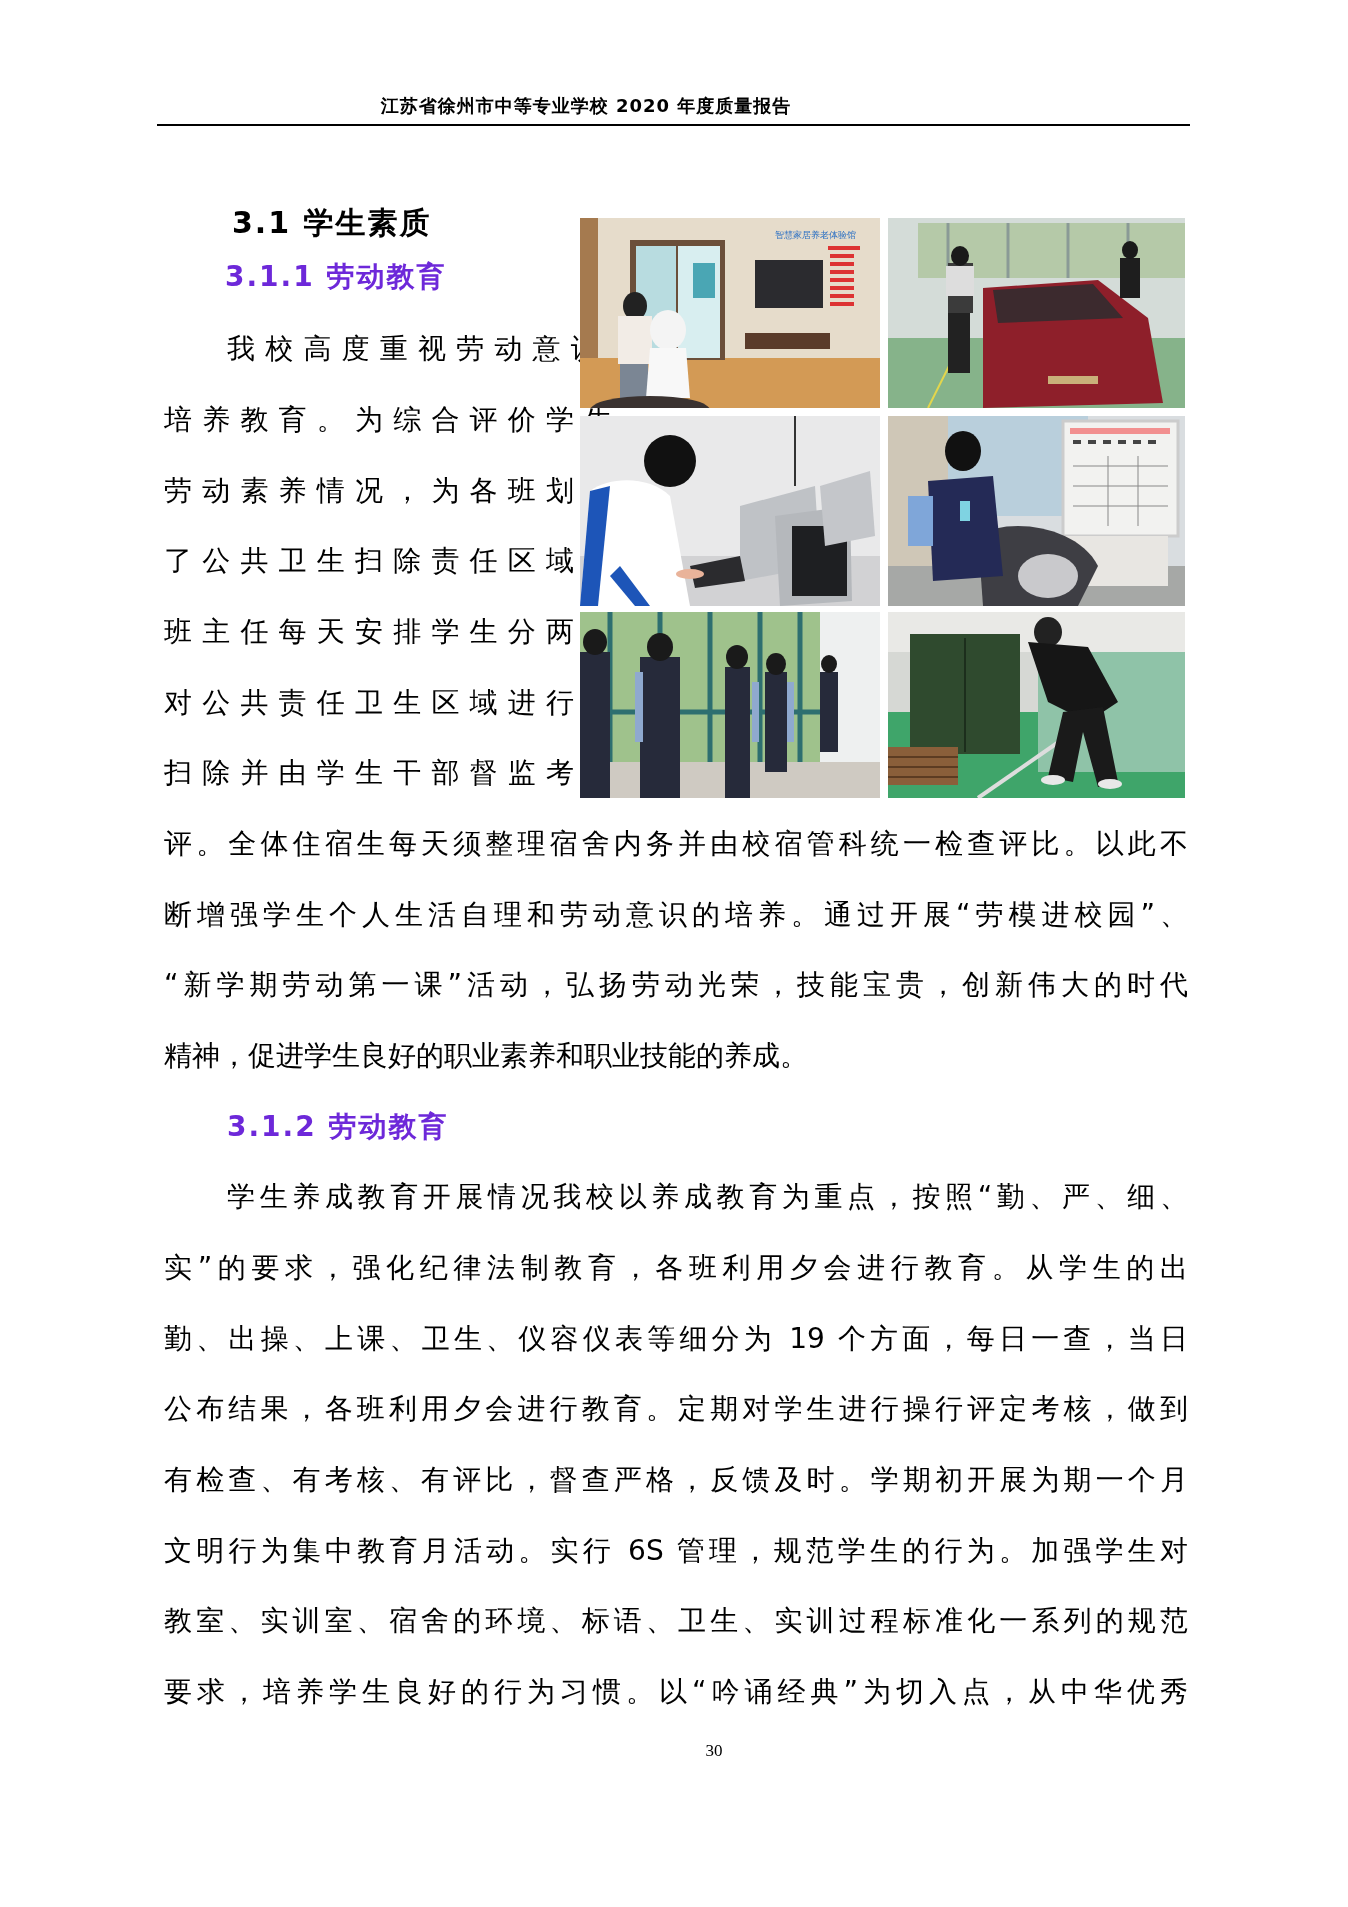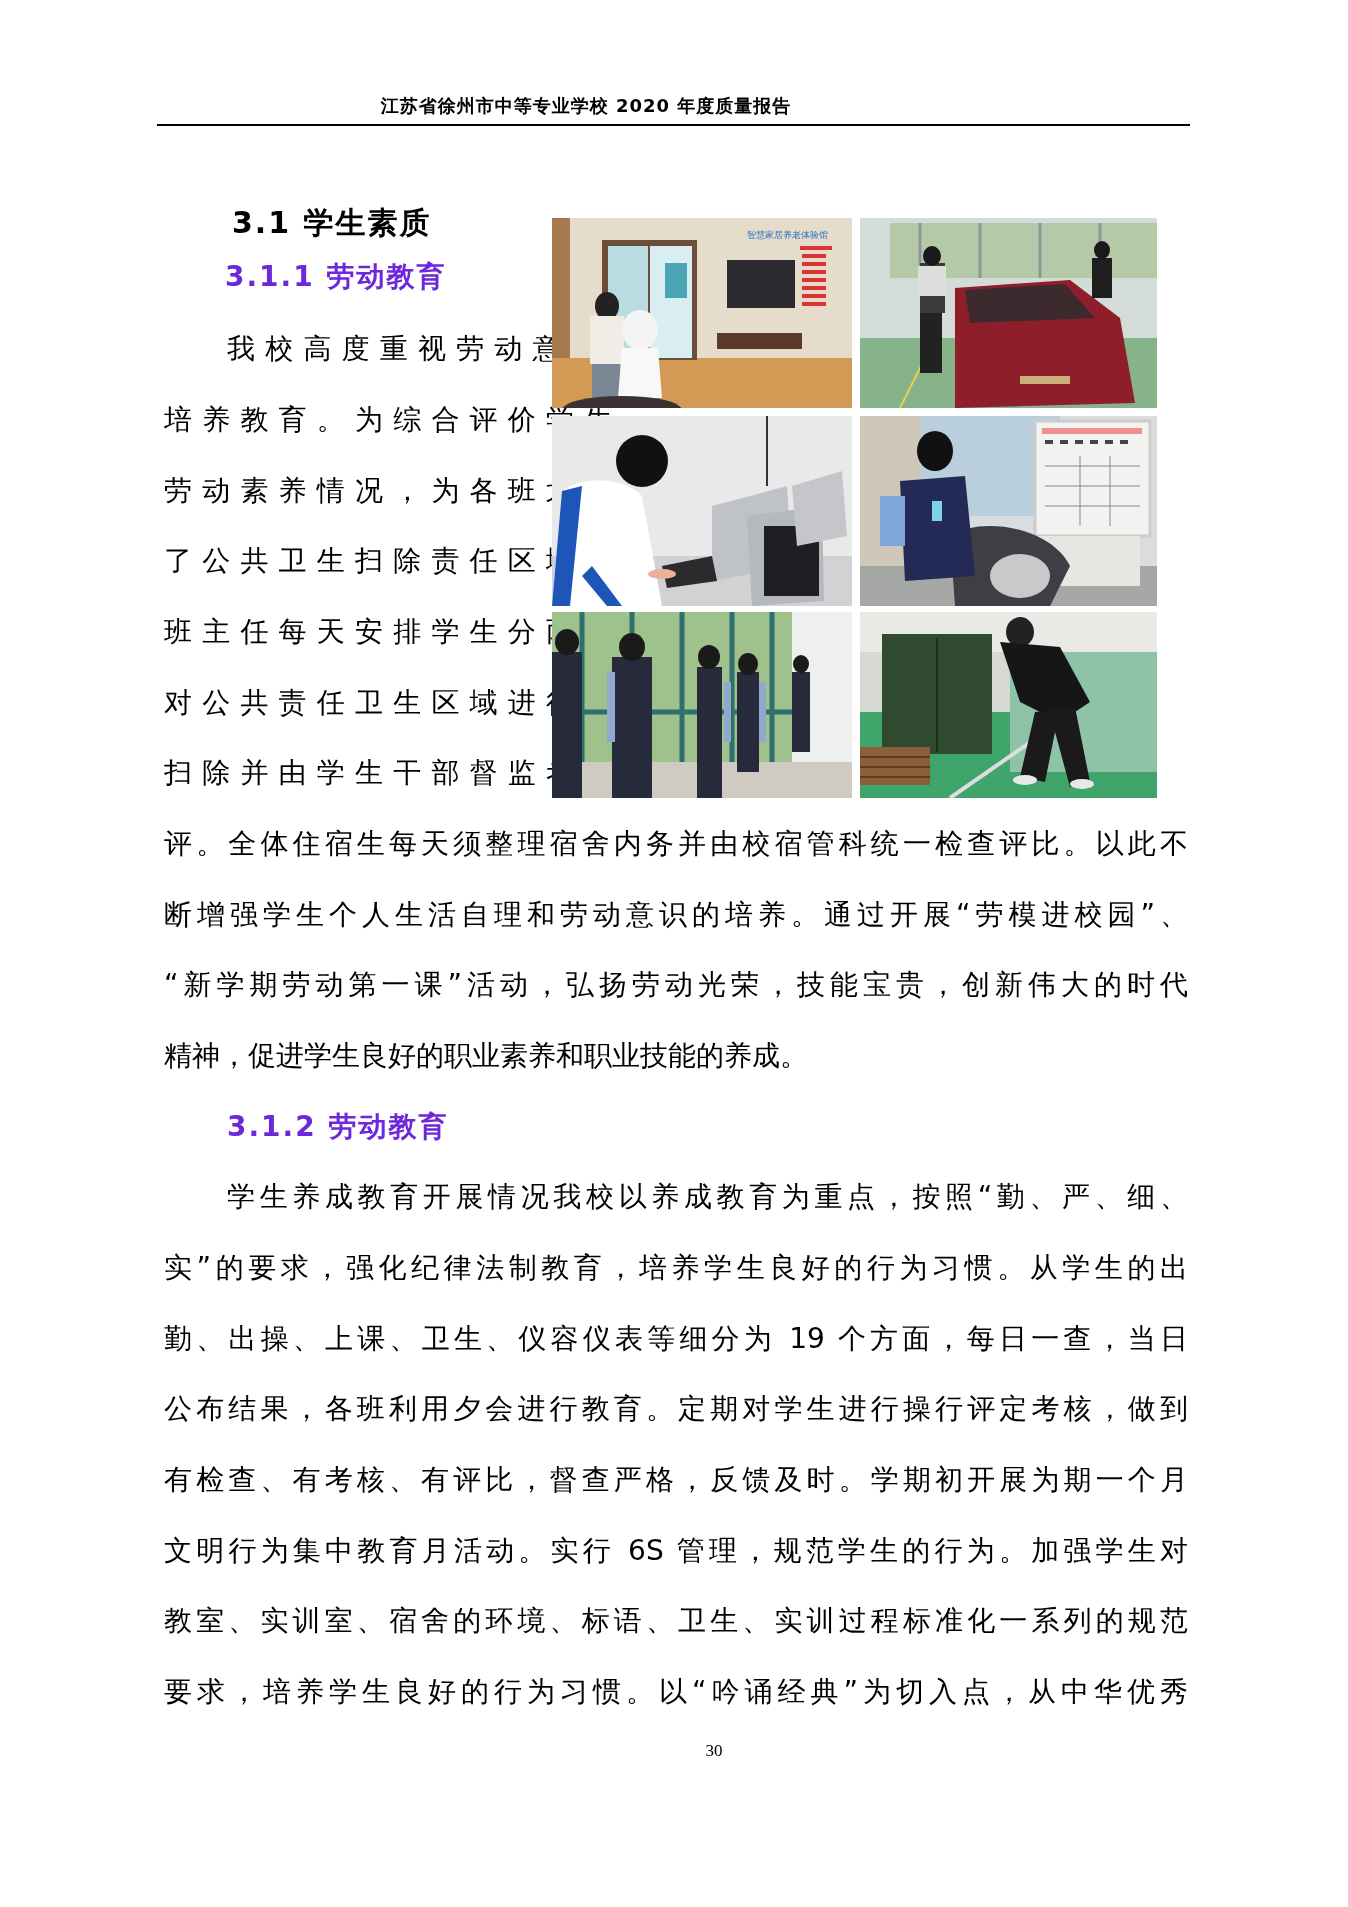--- a/index.html
+++ b/index.html
@@ -9,21 +9,21 @@
          font-family:"DejaVu Sans","Liberation Sans",sans-serif; font-weight:bold; font-size:18px; letter-spacing:1px; color:#000; }
   .header-rule { position:absolute; left:157px; width:1033px; top:124px; height:2px; background:#000; }
   .h1 { position:absolute; left:232px; top:186px; font-size:30px; font-weight:bold; color:#000;
         font-family:"DejaVu Sans","Liberation Sans",sans-serif; letter-spacing:2px;margin-top:17px; }
   .h2 { position:absolute; font-size:28px; font-weight:bold; color:#6d28d9;
         font-family:"DejaVu Sans","Liberation Sans",sans-serif; letter-spacing:2px; }
   .line { position:absolute; left:164px; font-size:28px; color:#000; white-space:nowrap;
           font-family:"DejaVu Sans","Liberation Sans",sans-serif; }
   .narrow { letter-spacing:10.2px; }
   .wide { width:1024px; text-align:justify; text-align-last:justify; letter-spacing:0; }
-  .photos { position:absolute; left:552px; top:218px; width:516px; height:580px;border-radius:8px; }
+  .photos { position:absolute; left:580px; top:218px; width:516px; height:580px;border-radius:8px; }
   .photo { position:absolute; overflow:hidden; }
   .page-num { position:absolute; left:0; width:1348px; top:1741px; text-align:center;
               font-family:"Liberation Serif","DejaVu Serif",serif; font-size:17px; color:#000;padding-left:40px; }
 </style>
 </head>
 <body>
 
 <div class="header-title">江苏省徐州市中等专业学校 2020 年度质量报告</div>
 <div class="header-rule"></div>
 
@@ -207,21 +207,21 @@
       <ellipse cx="165" cy="168" rx="12" ry="5" fill="#e8e8e8"></ellipse>
       <ellipse cx="222" cy="172" rx="12" ry="5" fill="#e8e8e8"></ellipse>
     </svg>
   </div>
 </div>
 
 <div class="h2" style="left:227px;top:1108px;">3.1.2 劳动教育</div>
 
 <div>
   <div class="line" style="left:227px;top:1178px;width:961px;text-align:justify;text-align-last:justify;">学生养成教育开展情况我校以养成教育为重点，按照“勤、严、细、</div>
-  <div class="line wide" style="top:1249px;">实”的要求，强化纪律法制教育，培养学生良好的行为习惯。从学生的出</div>
+  <div class="line wide" style="top:1249px;">实”的要求，强化纪律法制教育，各班利用夕会进行教育。从学生的出</div>
   <div class="line wide" style="top:1320px;">勤、出操、上课、卫生、仪容仪表等细分为 19 个方面，每日一查，当日</div>
   <div class="line wide" style="top:1390px;">公布结果，各班利用夕会进行教育。定期对学生进行操行评定考核，做到</div>
   <div class="line wide" style="top:1461px;">有检查、有考核、有评比，督查严格，反馈及时。学期初开展为期一个月</div>
   <div class="line wide" style="top:1532px;">文明行为集中教育月活动。实行 6S 管理，规范学生的行为。加强学生对</div>
   <div class="line wide" style="top:1602px;">教室、实训室、宿舍的环境、标语、卫生、实训过程标准化一系列的规范</div>
   <div class="line wide" style="top:1673px;">要求，培养学生良好的行为习惯。以“吟诵经典”为切入点，从中华优秀</div>
 </div>
 
 <div class="page-num">30</div>
 

